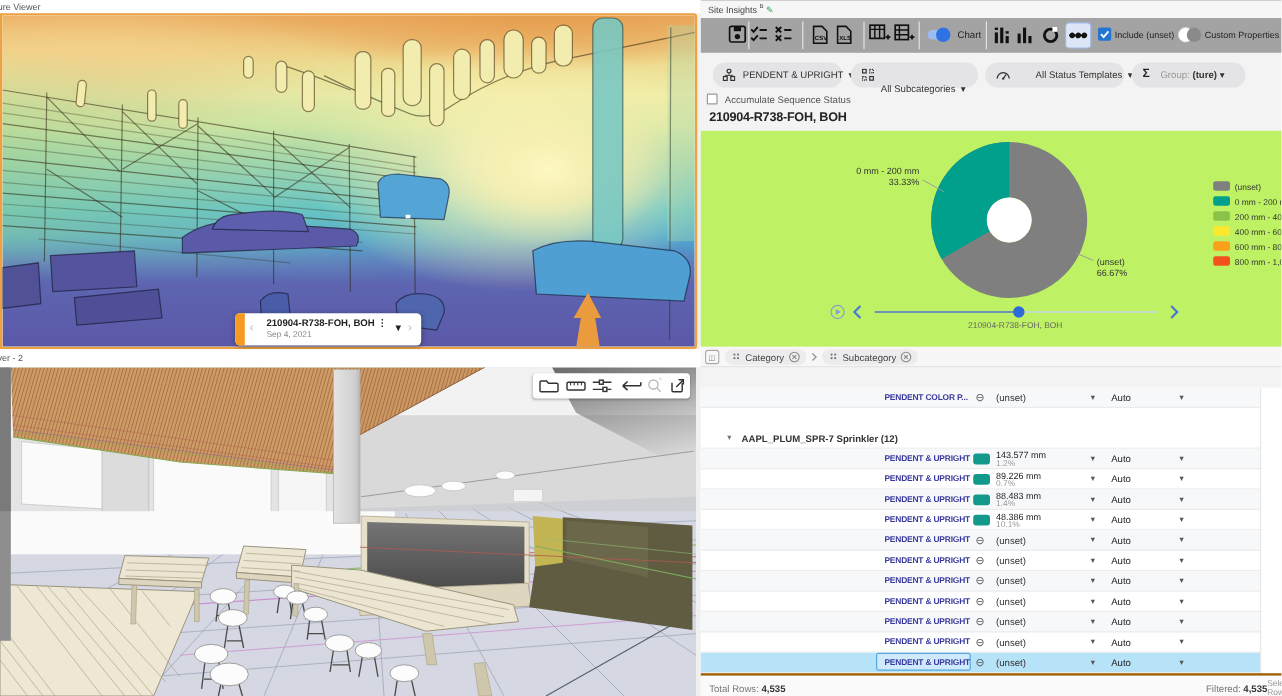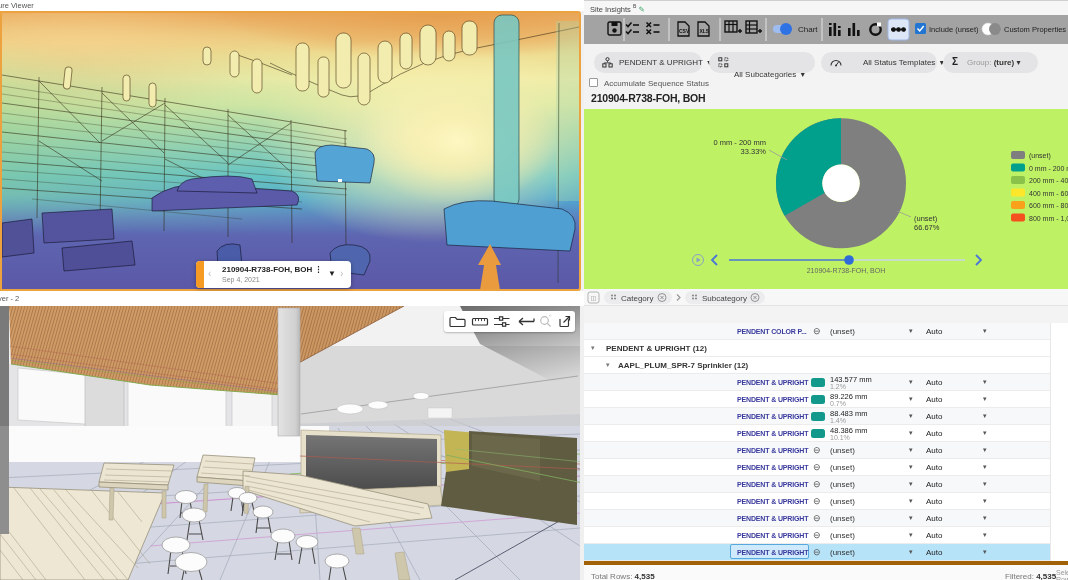--- a/index.html
+++ b/index.html
@@ -47,21 +47,21 @@
   font-size:8px; color:#333; white-space:nowrap; }
 .pill .txt { position:absolute; top:6px; }
 #accum { position:absolute; left:5px; top:77px; font-size:8px; color:#555; }
 #accum .box { display:inline-block; width:9px; height:9px; border:1px solid #9a9a9a; border-radius:1px; background:#fff; vertical-align:-1px; margin-right:6px; }
 #h1 { position:absolute; left:7px; top:91px; font-size:10.5px; font-weight:bold; color:#222; letter-spacing:-0.2px; }
 #chart { position:absolute; left:0; top:108px; width:484px; height:180px; background:#bef264; }
 #chips { position:absolute; left:0; top:288px; width:484px; height:17px; background:#f7f7f7; border-bottom:1px solid #e4e4e4; }
 #thead { position:absolute; left:0; top:305px; width:484px; height:17px; background:#fff; border-bottom:1px solid #ddd; font-size:7.5px; color:#666; }
 #tbody { position:absolute; left:0; top:322px; width:484px; height:238px; background:#fff; border-right:0; }
 #tbody:after { content:""; position:absolute; left:466px; top:0; width:1px; height:238px; background:#e8e8e8; }
-#tfoot { position:absolute; left:0; top:560px; width:484px; height:20px; background:#fafafa; border-top:4px solid #a16207; font-size:8px; color:#777; }
+#tfoot { position:absolute; left:0; top:560px; width:484px; height:20px; background:#fafafa; border-top:2px solid #a16207; font-size:8px; color:#777; }
 .row { position:absolute; left:0; width:466px; height:17px; border-bottom:1px solid #ececec; font-size:8px; }
 .iname { position:absolute; left:153px; top:5px; color:#3a3a9e; font-weight:bold; font-size:7px; letter-spacing:-0.15px; white-space:nowrap; }
 .unset { position:absolute; left:246px; top:4px; color:#333; font-size:8px; }
 .nosym { position:absolute; left:229px; top:3px; color:#555; font-size:9px; }
 .car1 { position:absolute; left:325px; top:4px; color:#555; font-size:7px; }
 .auto { position:absolute; left:342px; top:4px; color:#222; font-size:8px; }
 .car2 { position:absolute; left:399px; top:4px; color:#555; font-size:7px; }
 .chip { position:absolute; left:227px; top:4px; width:14px; height:9px; background:#13998c; border-radius:2.5px; }
 .val { position:absolute; left:246px; top:1px; color:#222; font-size:7.5px; }
 .pct { position:absolute; left:246px; top:9px; color:#999; font-size:7px; }
@@ -763,24 +763,20 @@
     </div>
     <div id="tbody">
       <div class="row" style="top:0; background:#f6f8fa;">
         <span class="iname">PENDENT COLOR P...</span>
         <span class="nosym">⊖</span>
           <span class="unset">(unset)</span>
         <span class="car1">▾</span>
           <span class="auto">Auto</span>
           <span class="car2">▾</span>
       </div>
-      <div class="row" style="top:17px;">
-        <span style="position:absolute;left:7px;top:4px;color:#777;font-size:7px;">▾</span>
-        <span style="position:absolute;left:22px;top:4px;color:#333;font-weight:bold;font-size:8px;">PENDENT &amp; UPRIGHT (12)</span>
-      </div>
       <div class="row" style="top:34px;">
         <span style="position:absolute;left:22px;top:4px;color:#777;font-size:7px;">▾</span>
         <span style="position:absolute;left:34px;top:4px;color:#333;font-weight:bold;font-size:8px;">AAPL_PLUM_SPR-7 Sprinkler (12)</span>
       </div>
       <div class="row" style="top:51px; background:#f6f8fa;">
         <span class="iname">PENDENT &amp; UPRIGHT</span>
         <span class="chip"></span>
           <span class="val">143.577 mm</span>
           <span class="pct">1.2%</span>
         <span class="car1">▾</span>

